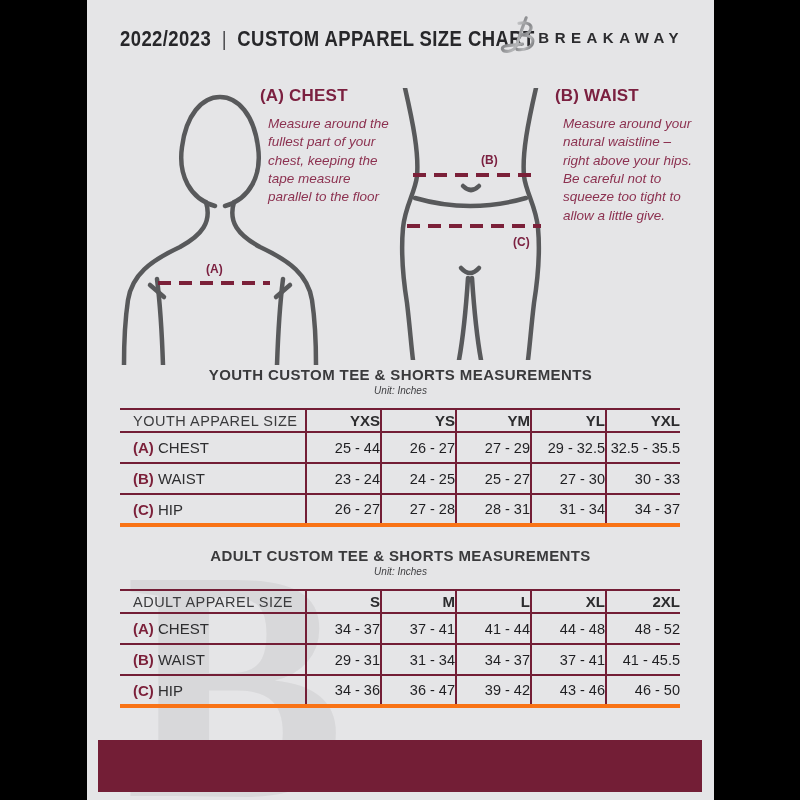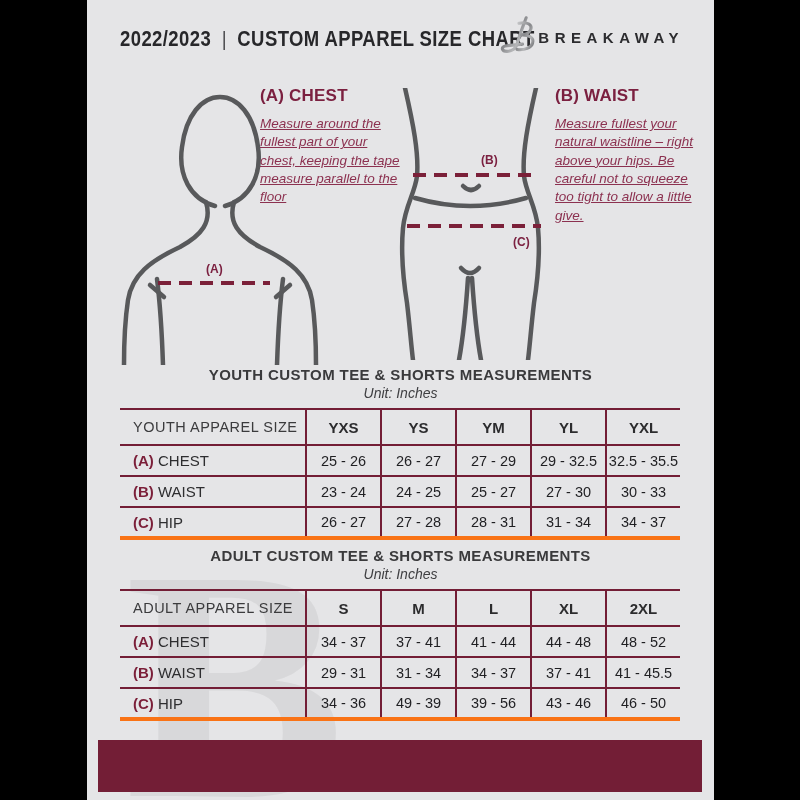--- a/index.html
+++ b/index.html
@@ -10,40 +10,40 @@
   .hdr{position:absolute;left:33px;top:26px;display:flex;align-items:baseline;gap:13px;
        transform:scaleX(.84);transform-origin:left center;white-space:nowrap;}
   .hdr .yr,.hdr .ttl{font-size:22px;font-weight:700;color:#27272a;letter-spacing:.5px;}
   .hdr .sep{font-size:20px;color:#3a3a3d;font-weight:400;}
   .brand{position:absolute;right:30px;top:13px;display:flex;align-items:center;}
   .brand .nm{font-size:15px;font-weight:700;letter-spacing:5.5px;color:#2c2c2f;}
 
   
   .guide{position:absolute;z-index:2;}
   .guide h3{margin:0 0 9px 0;font-size:17px;font-weight:700;color:#7b2040;letter-spacing:.2px;}
-  .guide p{margin:0;font-size:13.5px;line-height:1.36;color:#8c3150;font-style:italic;white-space:pre-line;text-decoration:underline;}
+  .guide p{margin:8px;font-size:13.5px;line-height:1.36;color:#8c3150;font-style:italic;white-space:pre-line;}
   .fig{position:absolute;z-index:1;}
   .fig path{fill:none;stroke:#58595b;stroke-width:4.5;stroke-linecap:round;}
   .fig .dash{stroke:#7b2039;stroke-width:4;stroke-dasharray:13 8;stroke-linecap:butt;}
   .fig text{font-family:"Liberation Sans",sans-serif;font-size:12px;font-weight:700;fill:#7b2040;}
 
   
   .sec-title{position:absolute;left:0;width:627px;text-align:center;font-size:15px;font-weight:700;
              color:#3a3a3c;letter-spacing:.4px;z-index:2;}
-  .sec-unit{position:absolute;left:0;width:627px;text-align:center;font-size:14px;font-style:italic;
+  .sec-unit{position:absolute;left:0;width:627px;text-align:center;font-size:10px;font-style:italic;
             color:#3e3e41;z-index:2;}
 
   
   table.size{position:absolute;left:33px;width:560px;border-collapse:collapse;table-layout:fixed;z-index:2;}
   table.size tr{border-top:2px solid #731e36;}
   table.size tbody tr:last-child{border-bottom:4px solid #f97316;}
   table.size th,table.size td{border-left:2px solid #731e36;padding:0;vertical-align:middle;
-       text-align:center;font-size:14.5px;color:#1f1f22;background:transparent;}
+       text-align:right;font-size:14.5px;color:#1f1f22;background:transparent;}
   table.size th:first-child,table.size td:first-child{border-left:none;text-align:left;padding-left:13px;}
-  table.size thead tr{height:36px;}
+  table.size thead tr{height:23px;}
   table.size tbody tr{height:31px;}
   table.size thead th{font-weight:700;font-size:15px;color:#2c2c2e;}
   table.size thead th.lbl{font-weight:400;font-size:14.5px;letter-spacing:.5px;color:#3b3b3d;}
   table.size td.lbl{font-size:15px;color:#2e2e30;}
   table.size .pfx{font-weight:700;color:#7b1f39;}
 
   
   .watermark{position:absolute;left:38px;top:520px;font-size:330px;line-height:1;font-weight:700;
              font-family:"Liberation Serif",serif;color:#000;opacity:.05;z-index:0;}
   .footer{position:absolute;left:11px;top:740px;width:604px;height:52px;background:#731e36;z-index:3;}
@@ -101,21 +101,21 @@
     <text x="88" y="76">(B)</text>
     <text x="120" y="158">(C)</text>
   </svg>
 
   <div class="guide" style="left:173px;top:86px;width:140px">
     <h3>(A) CHEST</h3>
     <p>Measure around the fullest part of your chest, keeping the tape measure parallel to the floor</p>
   </div>
   <div class="guide" style="left:468px;top:86px;width:152px">
     <h3>(B) WAIST</h3>
-    <p>Measure fullest your natural waistline – right above your hips. Be careful not to squeeze too tight to allow a little give.</p>
+    <p>Measure around your natural waistline – right above your hips. Be careful not to squeeze too tight to allow a little give.</p>
   </div>
 
   <div class="sec-title" style="top:366px">YOUTH CUSTOM TEE &amp; SHORTS MEASUREMENTS</div>
   <div class="sec-unit" style="top:385px">Unit: Inches</div>
   <table class="size" style="top:408px">
     <colgroup>
         <col style="width:186px">
         <col style="width:75px">
         <col style="width:75px">
         <col style="width:75px">
@@ -128,21 +128,21 @@
           <th>YXS</th>
           <th>YS</th>
           <th>YM</th>
           <th>YL</th>
           <th>YXL</th>
         </tr>
       </thead>
     <tbody>
         <tr>
           <td class="lbl"><span class="pfx">(A)</span> CHEST</td>
-          <td>25 - 26</td>
+          <td>25 - 44</td>
           <td>26 - 27</td>
           <td>27 - 29</td>
           <td>29 - 32.5</td>
           <td>32.5 - 35.5</td>
         </tr>
         <tr>
           <td class="lbl"><span class="pfx">(B)</span> WAIST</td>
           <td>23 - 24</td>
           <td>24 - 25</td>
           <td>25 - 27</td>
@@ -194,22 +194,22 @@
           <td class="lbl"><span class="pfx">(B)</span> WAIST</td>
           <td>29 - 31</td>
           <td>31 - 34</td>
           <td>34 - 37</td>
           <td>37 - 41</td>
           <td>41 - 45.5</td>
         </tr>
         <tr>
           <td class="lbl"><span class="pfx">(C)</span> HIP</td>
           <td>34 - 36</td>
-          <td>49 - 39</td>
-          <td>39 - 56</td>
+          <td>36 - 47</td>
+          <td>39 - 42</td>
           <td>43 - 46</td>
           <td>46 - 50</td>
         </tr>
       </tbody>
   </table>
 
   <div class="watermark">B</div>
   <div class="footer"></div>
 </div>
 

